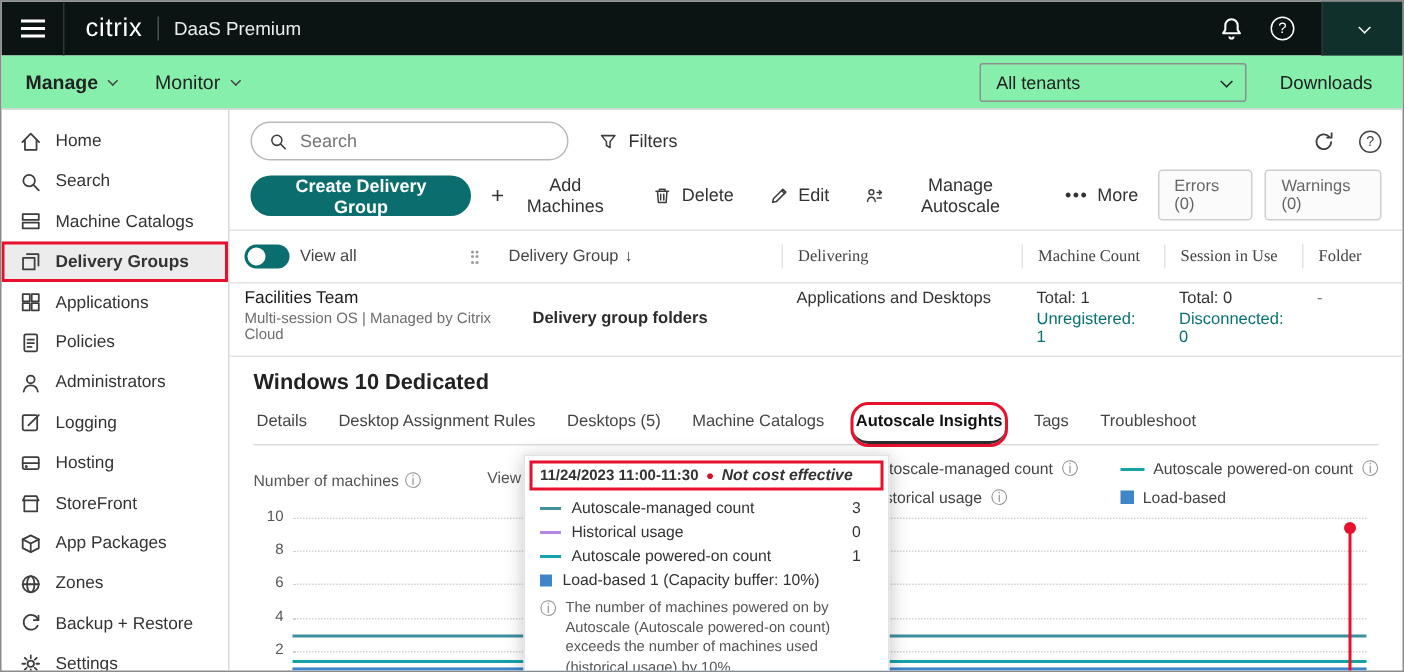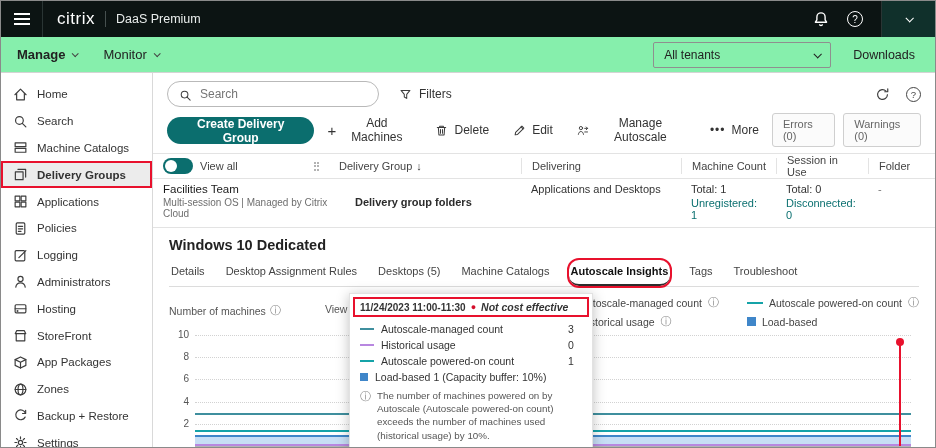--- a/index.html
+++ b/index.html
@@ -51,29 +51,29 @@
   
   .row2 { display:flex; align-items:center; gap:2px; padding:2px 14px 6px; }
   .btn-primary { background:#0b6e6e; color:#fff; border:none; border-radius:14px; height:27px; padding:0 15px; font-size:12px; font-weight:bold; cursor:pointer; font-family:"Liberation Sans",sans-serif; }
   .btn-ghost { background:none; border:none; display:flex; align-items:center; gap:6px; font-size:12px; color:#333; padding:0 11px; height:26px; cursor:pointer; font-family:"Liberation Sans",sans-serif; }
   .plus { font-size:15px; line-height:1; color:#333; }
   .dots { letter-spacing:1px; color:#333; }
   .pills { margin-left:auto; display:flex; gap:8px; }
   .pill { border:1px solid #cfcfcf; border-radius:3px; background:#fbfbfb; color:#666; font-size:11px; padding:4px 10px; cursor:pointer; }
 
   
-  .ghead { display:flex; height:26px; align-items:center; border-top:1px solid #e3e3e3; border-bottom:1px solid #e3e3e3; font-size:11px; color:#444; }
+  .ghead { display:flex; height:36px; align-items:center; border-top:1px solid #e3e3e3; border-bottom:1px solid #e3e3e3; font-size:11px; color:#444; }
   .cell { padding:0 10px; }
   .c-left { width:176px; flex:0 0 176px; display:flex; align-items:center; gap:7px; }
   .c1 { width:192px; flex:0 0 192px; }
   .c2 { width:160px; flex:0 0 160px; }
   .c3 { width:95px; flex:0 0 95px; }
   .c4 { width:92px; flex:0 0 92px; }
   .c5 { flex:1; }
-  .ghead .c2, .ghead .c3, .ghead .c4, .ghead .c5 { border-left:1px solid #e3e3e3; height:16px; display:flex; align-items:center; gap:4px; }
+  .ghead .c2, .ghead .c3, .ghead .c4, .ghead .c5 { border-left:1px solid #e3e3e3; height:16px; display:flex; align-items:center; gap:4px;font-family:Liberation Serif, serif; }
   .sort { font-size:11px; color:#333; }
   .toggle { width:30px; height:16px; border-radius:9px; background:#0b6e6e; position:relative; cursor:pointer; flex:0 0 30px; }
   .knob { position:absolute; left:2px; top:2px; width:12px; height:12px; border-radius:50%; background:#fff; }
   .drag { margin-left:auto; display:grid; grid-template-columns:2px 2px; gap:1.5px; cursor:col-resize; }
   .drag i { width:2px; height:2px; background:#9a9a9a; border-radius:50%; display:block; }
   .gbody { display:flex; border-bottom:1px solid #e3e3e3; font-size:11px; padding:4px 0 6px; color:#333; }
   .rowname { font-size:11.5px; color:#1a1a1a; cursor:pointer; }
   .rowsub { font-size:10px; color:#6e6e6e; margin-top:2px; }
   .folders { font-weight:bold; color:#2b2b2b; cursor:pointer; }
   .tlink { color:#0b7070; cursor:pointer; margin-top:2px; display:block; text-decoration:none; }
@@ -214,31 +214,31 @@
         </div>
       <div class="sitem">
           <span class="sicon"><svg viewBox="0 0 14 14">
               <rect x="3" y="1.8" width="8" height="10.5" rx="1"></rect>
               <path d="M5 5h4M5 7.3h4M5 9.6h2.5"></path>
             </svg></span>
           <span>Policies</span>
         </div>
       <div class="sitem">
           <span class="sicon"><svg viewBox="0 0 14 14">
+              <circle cx="7" cy="4.6" r="2.4"></circle>
+              <path d="M2.6 12.2c.4-2.6 2.2-3.9 4.4-3.9s4 1.3 4.4 3.9"></path>
+            </svg></span>
+          <span>Administrators</span>
+        </div>
+      <div class="sitem">
+          <span class="sicon"><svg viewBox="0 0 14 14">
               <rect x="2" y="2.5" width="9" height="9.5" rx="1"></rect>
               <path d="M5.5 9 12 2.5"></path>
             </svg></span>
           <span>Logging</span>
-        </div>
-      <div class="sitem">
-          <span class="sicon"><svg viewBox="0 0 14 14">
-              <circle cx="7" cy="4.6" r="2.4"></circle>
-              <path d="M2.6 12.2c.4-2.6 2.2-3.9 4.4-3.9s4 1.3 4.4 3.9"></path>
-            </svg></span>
-          <span>Administrators</span>
         </div>
       <div class="sitem">
           <span class="sicon"><svg viewBox="0 0 14 14">
               <rect x="2" y="3.5" width="10" height="7.5" rx="1"></rect>
               <path d="M2 7.2h10"></path>
               <circle cx="4.2" cy="9.3" r=".4"></circle>
             </svg></span>
           <span>Hosting</span>
         </div>
       <div class="sitem">

